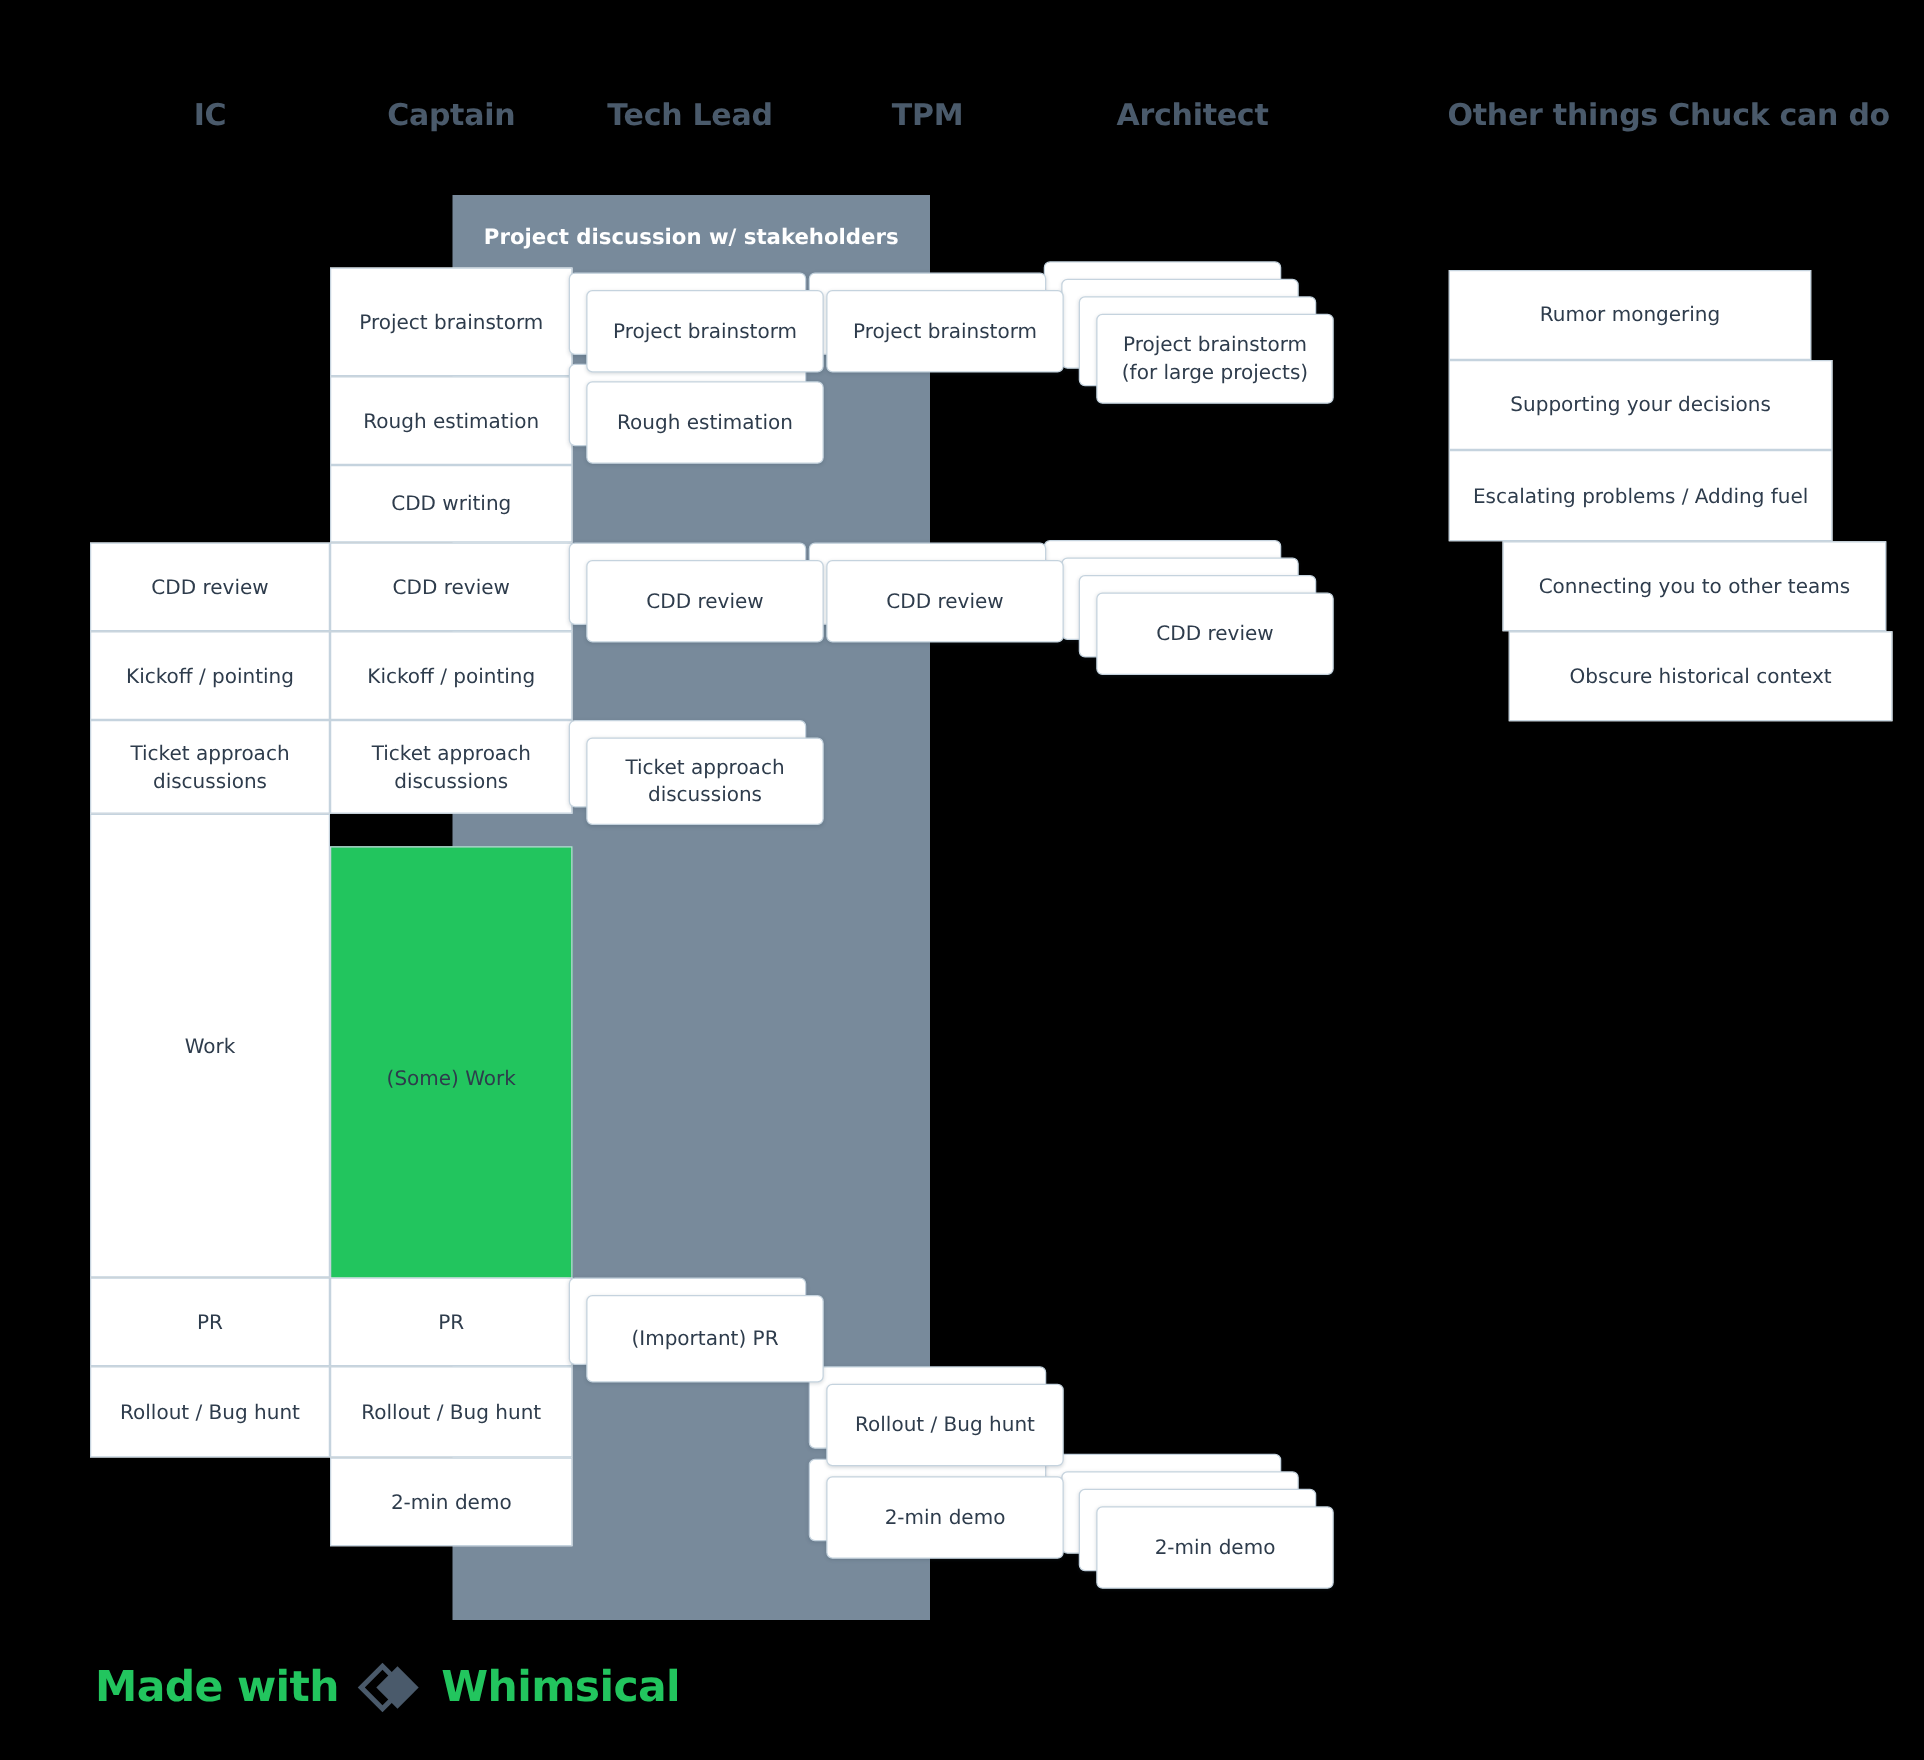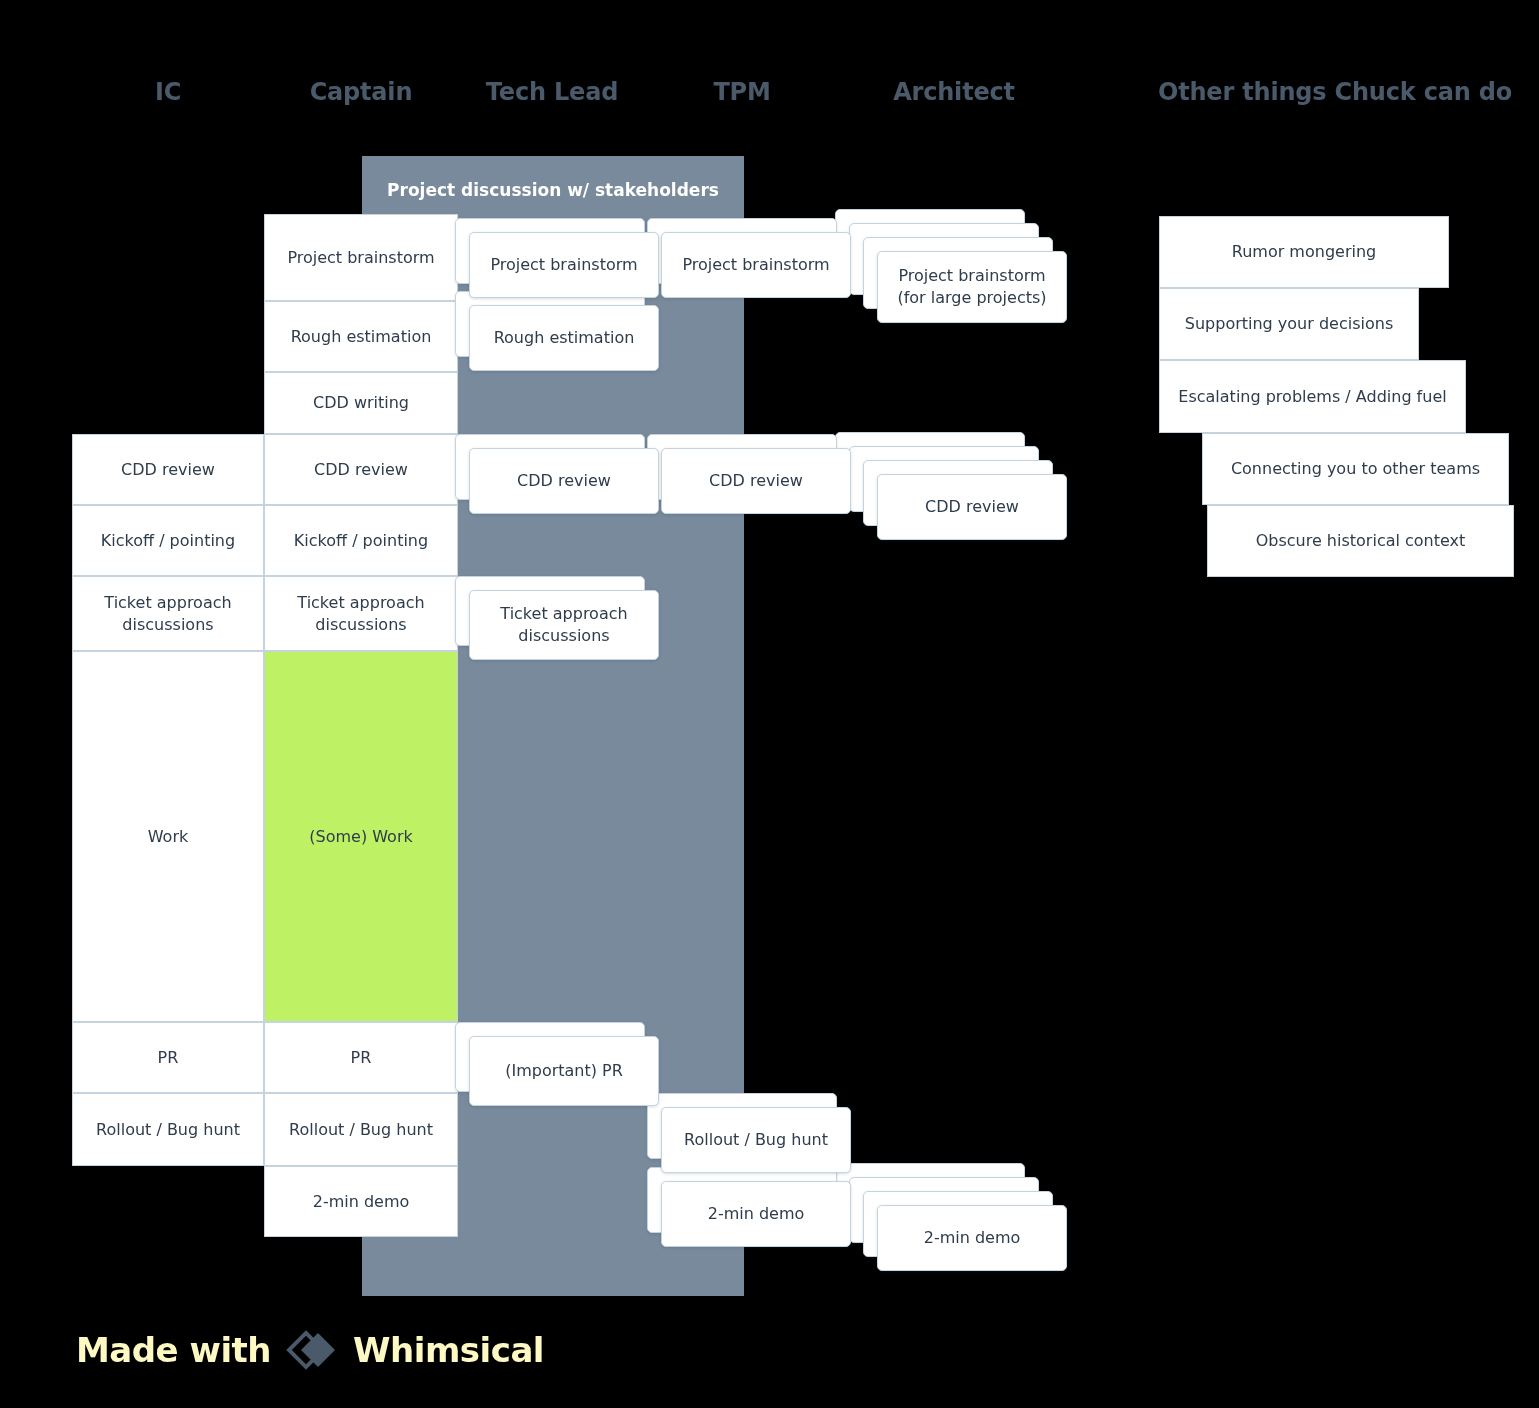--- a/index.html
+++ b/index.html
@@ -51,21 +51,21 @@
     display: flex;
     align-items: center;
     justify-content: center;
     text-align: center;
     color: #2e3c4c;
     font-size: 16px;
     line-height: 1.35;
     padding: 4px 10px;
   }
 
-  .cell.tinted { background: #bef264; }
+  .cell.tinted { background: #22c55e; margin-top: 26px; }
 
   
   .card-wrap { position: absolute; }
 
   .card {
     position: absolute;
     left: 0; top: 0;
     width: 100%; height: 100%;
     background: #ffffff;
     border: 1px solid #c5d3de;
@@ -95,21 +95,21 @@
   .stack-3 { left: -42px; top: -42px; z-index: 0; }
 
   
   .footer {
     position: absolute;
     left: 76px;
     top: 1330px;
     display: flex;
     align-items: center;
     gap: 14px;
-    color: #fef9c3;
+    color: #22c55e;
     font-size: 34px;
     font-weight: 700;
     letter-spacing: -0.5px;
   }
   .footer-logo { display: block; }
 </style>
 </head>
 <body>
 
 <div class="col-header" style="left:96px; top:78px; width:144px;">
@@ -262,21 +262,21 @@
   <div class="stack-layer stack-2"></div>
   <div class="stack-layer stack-1"></div>
   <div class="card">
     <span>2-min demo</span>
   </div>
 </div>
 
 <div class="cell" style="left:1159px; top:216px; width:290px; height:72px;align-items:center;">
   <span>Rumor mongering</span>
 </div>
-<div class="cell" style="left:1159px; top:288px; width:260px; height:72px;">
+<div class="cell" style="left:1159px; top:288px; width:307px; height:72px;">
   <span>Supporting your decisions</span>
 </div>
 <div class="cell" style="left:1159px; top:360px; width:307px; height:73px;">
   <span>Escalating problems / Adding fuel</span>
 </div>
 <div class="cell" style="left:1202px; top:433px; width:307px; height:72px;">
   <span>Connecting you to other teams</span>
 </div>
 <div class="cell" style="left:1159px; top:505px; width:307px; height:72px;margin-left:48px;">
   <span>Obscure historical context</span>

